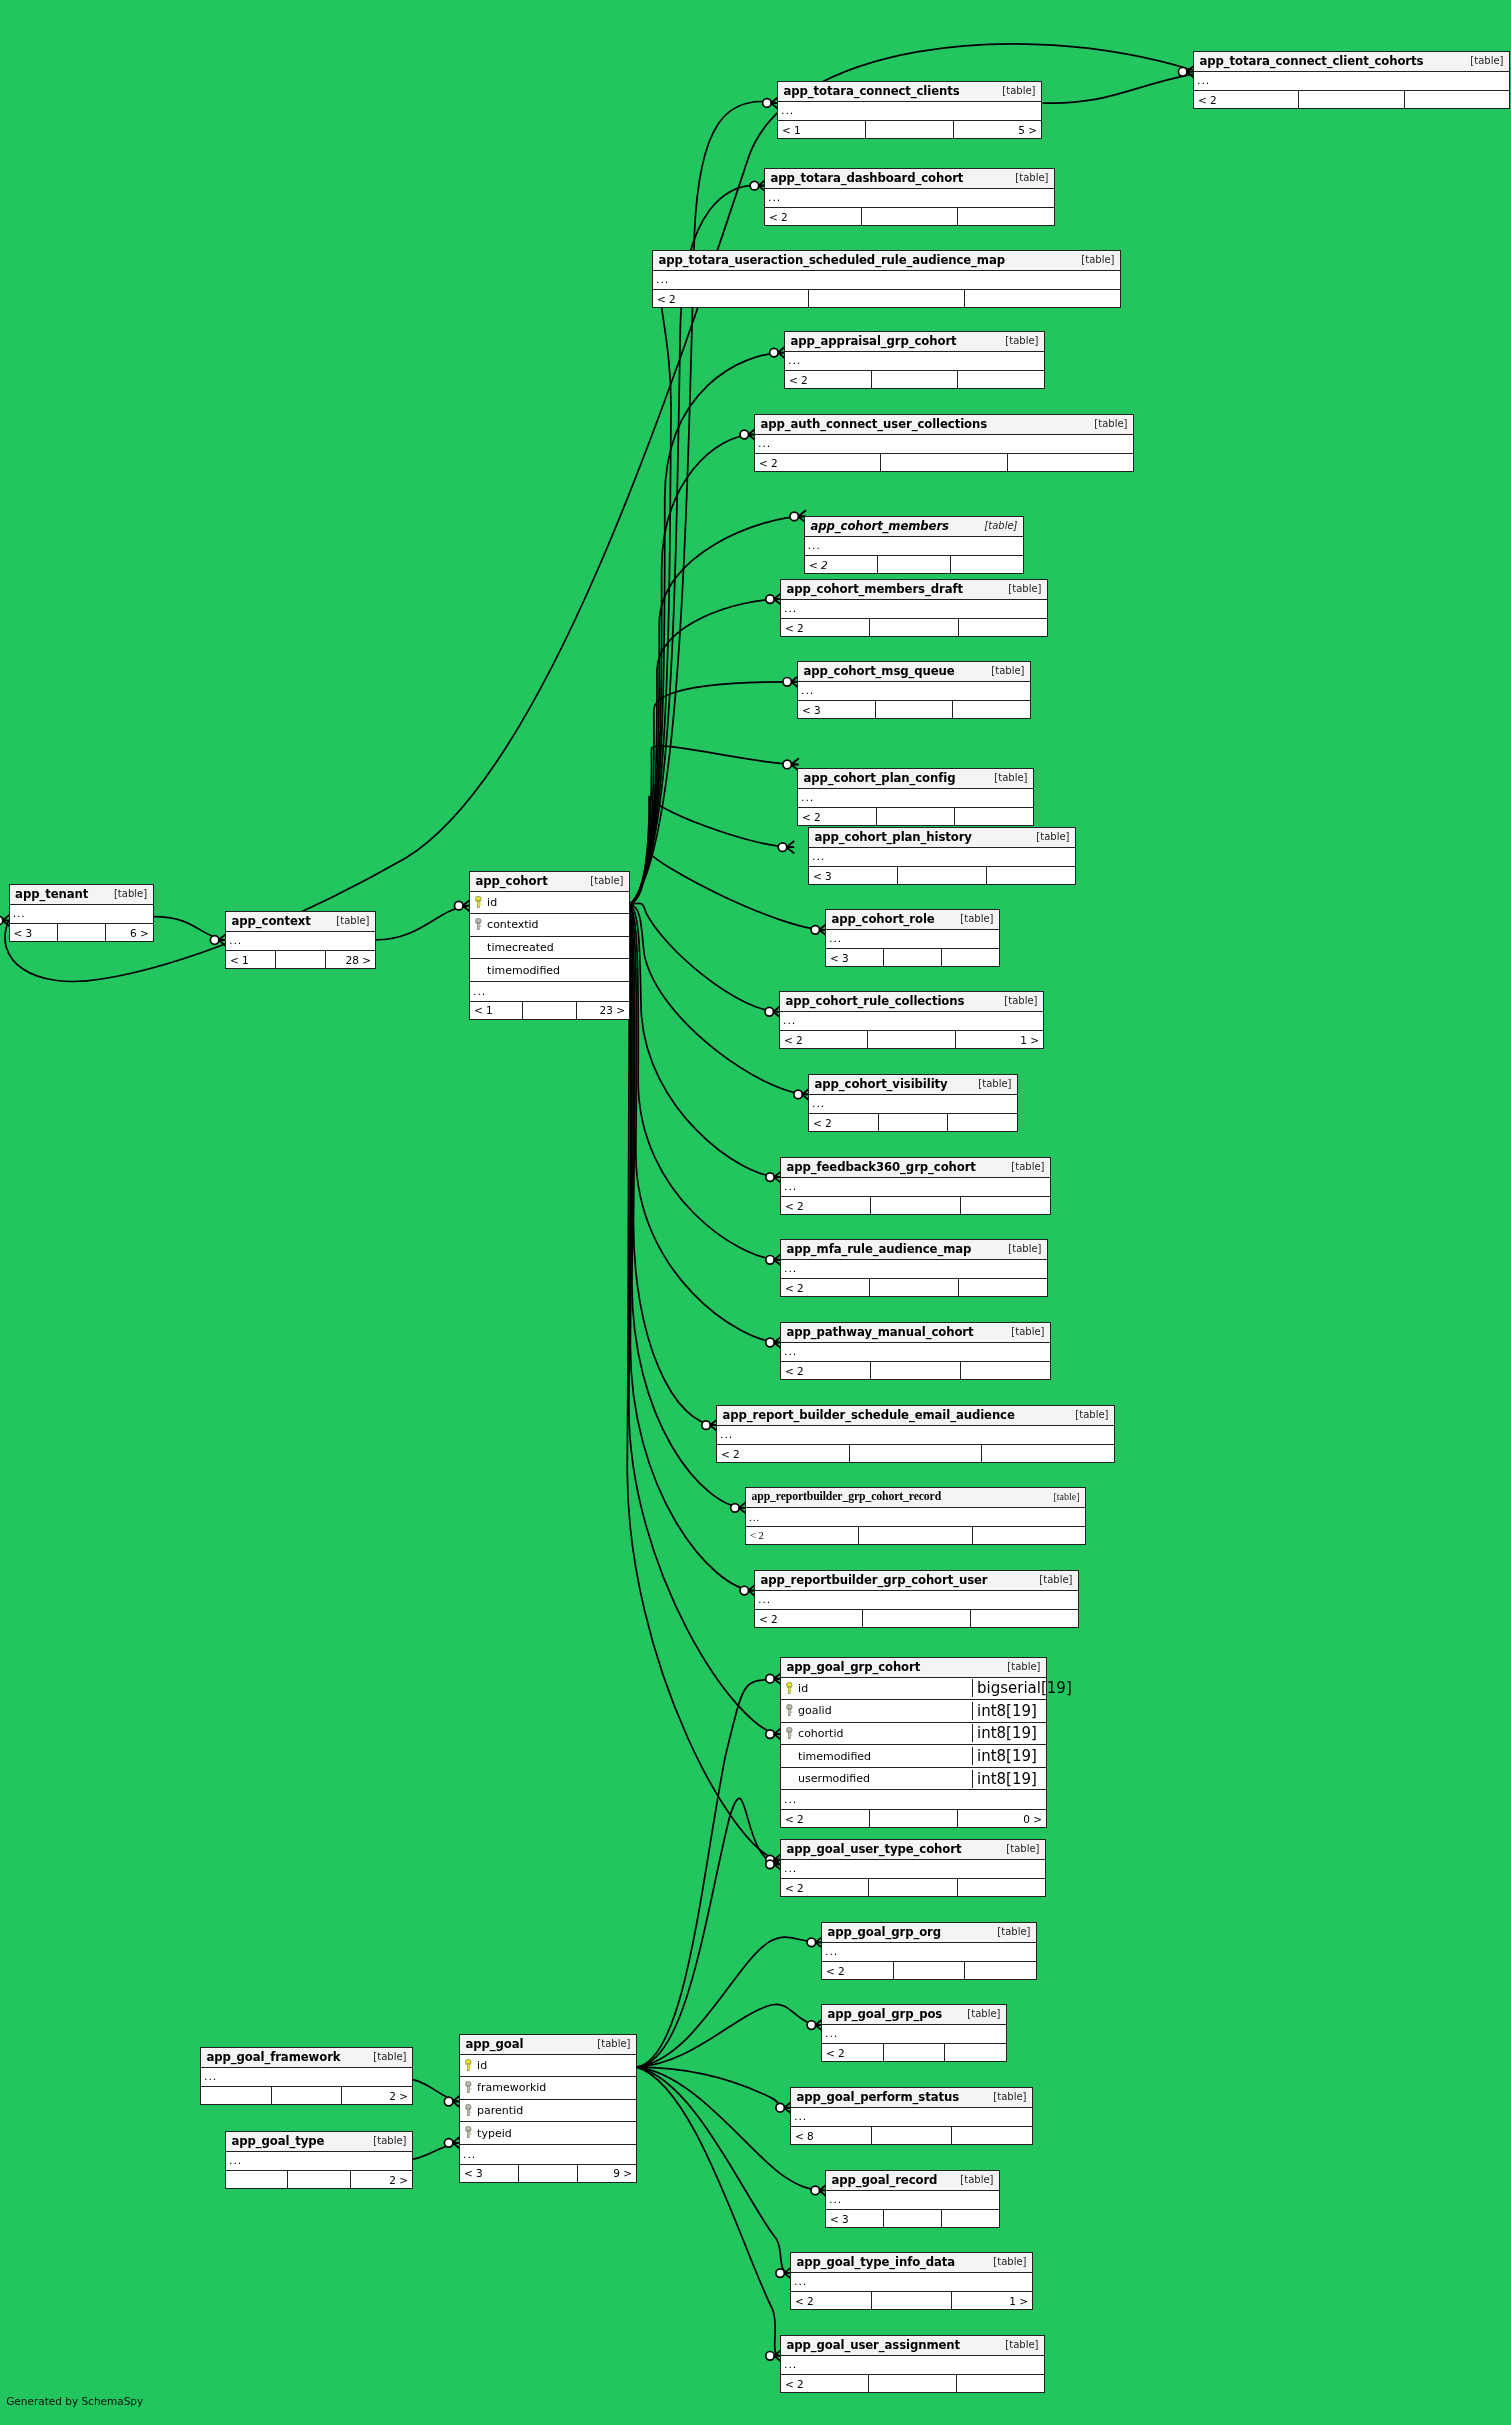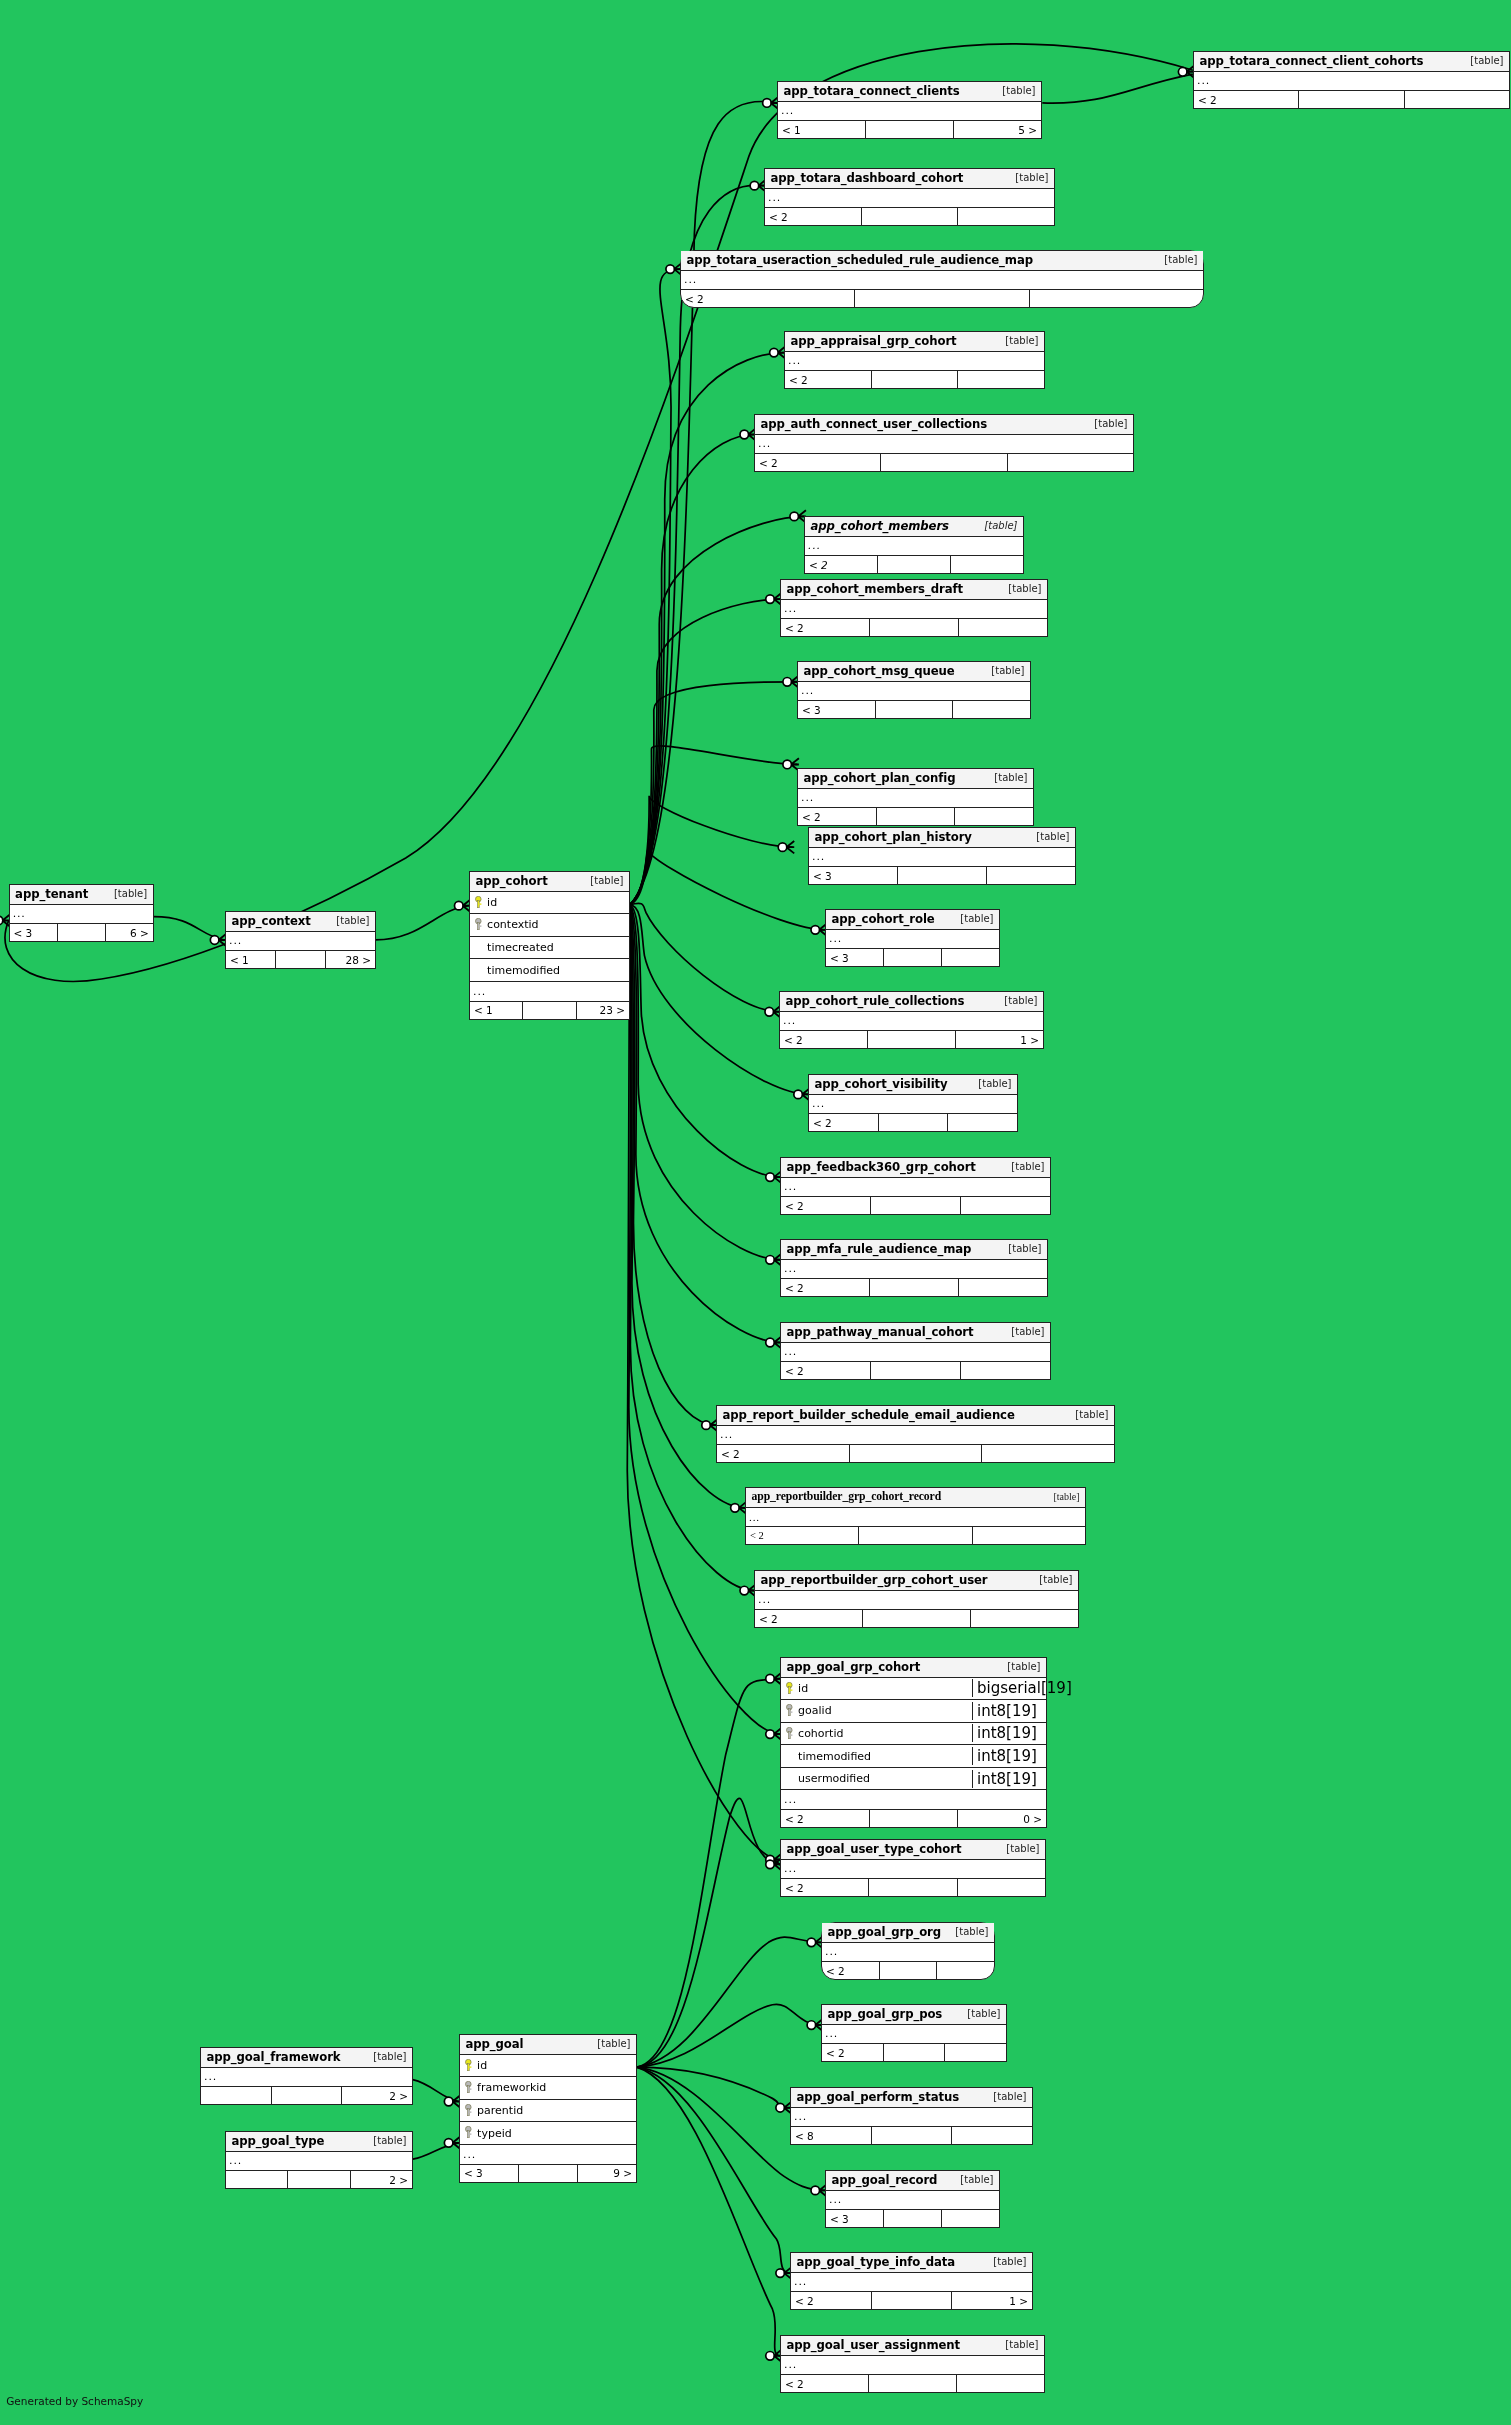--- a/index.html
+++ b/index.html
@@ -160,21 +160,21 @@
         </div>
         <div class="t-body">
           <div class="ellip">...</div>
         </div>
         <div class="t-foot">
           <span class="fc">&lt; 2</span>
           <span class="fc"></span>
           <span class="fc r"></span>
         </div>
       </div>
-      <div class="tbl thin" style="left: 680px; top: 250px; width: 524px; border-radius: 14px;">
+      <div class="tbl thin" style="left: 652px; top: 250px; width: 469px;">
         <div class="t-head">
           <span class="t-name">app_totara_useraction_scheduled_rule_audience_map</span>
           <span class="t-tag">[table]</span>
         </div>
         <div class="t-body">
           <div class="ellip">...</div>
         </div>
         <div class="t-foot">
           <span class="fc">&lt; 2</span>
           <span class="fc"></span>
@@ -469,21 +469,21 @@
         </div>
         <div class="t-body">
           <div class="ellip">...</div>
         </div>
         <div class="t-foot">
           <span class="fc">&lt; 2</span>
           <span class="fc"></span>
           <span class="fc r"></span>
         </div>
       </div>
-      <div class="tbl thin" style="left: 821px; top: 1922px; width: 174px; border-radius: 14px;">
+      <div class="tbl thin" style="left: 821px; top: 1922px; width: 216px;">
         <div class="t-head">
           <span class="t-name">app_goal_grp_org</span>
           <span class="t-tag">[table]</span>
         </div>
         <div class="t-body">
           <div class="ellip">...</div>
         </div>
         <div class="t-foot">
           <span class="fc">&lt; 2</span>
           <span class="fc"></span>

